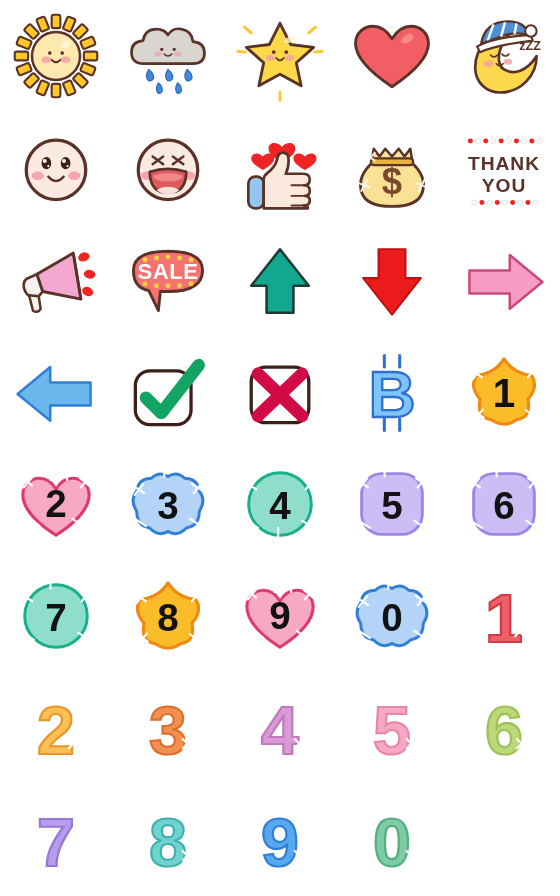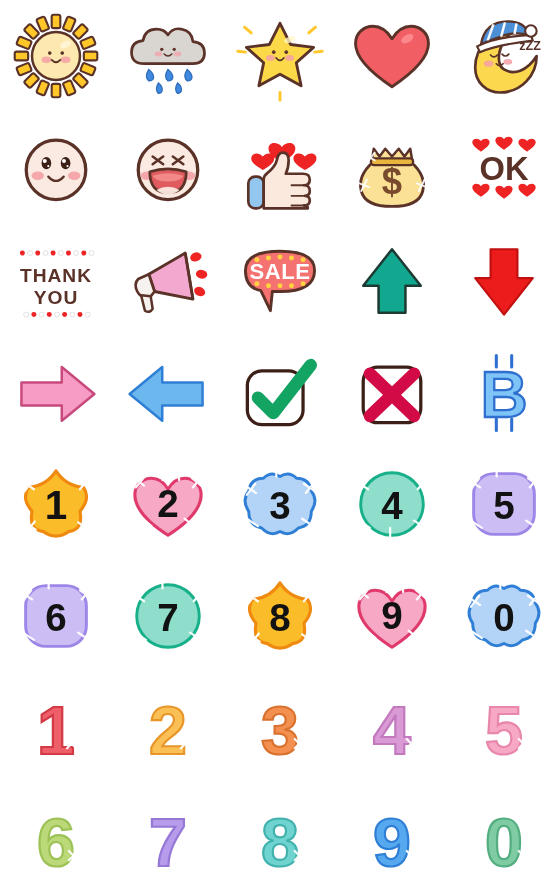--- a/index.html
+++ b/index.html
@@ -208,34 +208,20 @@
         <line x1="22" y1="36" x2="32" y2="42"></line>
           <line x1="32" y1="34" x2="24" y2="44"></line>
         <line x1="16" y1="66" x2="26" y2="70"></line>
           <line x1="24" y1="62" x2="18" y2="74"></line>
         <line x1="76" y1="66" x2="86" y2="70"></line>
           <line x1="84" y1="62" x2="78" y2="74"></line>
       </g>
     </svg>
   </div>
 
-  <div class="cell">
-    <span class="hidden-label">OK With Hearts</span>
-    <svg width="96" height="96" viewBox="0 0 100 100">
-      <g fill="#ee2323">
-        <path d="M26 22 C23 18 17 19 17 23 C17 27 22 30 26 33 C30 30 35 27 35 23 C35 19 29 18 26 22 Z"></path>
-        <path d="M50 20 C47 16 41 17 41 21 C41 25 46 28 50 31 C54 28 59 25 59 21 C59 17 53 16 50 20 Z"></path>
-        <path d="M74 22 C71 18 65 19 65 23 C65 27 70 30 74 33 C78 30 83 27 83 23 C83 19 77 18 74 22 Z"></path>
-        <path d="M26 69 C23 65 17 66 17 70 C17 74 22 77 26 80 C30 77 35 74 35 70 C35 66 29 65 26 69 Z"></path>
-        <path d="M50 71 C47 67 41 68 41 72 C41 76 46 79 50 82 C54 79 59 76 59 72 C59 68 53 67 50 71 Z"></path>
-        <path d="M74 69 C71 65 65 66 65 70 C65 74 70 77 74 80 C78 77 83 74 83 70 C83 66 77 65 74 69 Z"></path>
-      </g>
-      <text x="50" y="63" text-anchor="middle" font-family="'Liberation Sans', sans-serif" font-size="34" font-weight="bold" fill="#5a3228">OK</text>
-    </svg>
-  </div>
 
   <div class="cell">
     <span class="hidden-label">Thank You Banner</span>
     <svg width="96" height="96" viewBox="0 0 100 100">
       <g>
         <circle cx="15" cy="22" r="2.6" fill="#ee2323"></circle>
           <circle cx="23" cy="22" r="2.6" fill="#ffffff" stroke="#ccc" stroke-width="0.6"></circle>
         <circle cx="31" cy="22" r="2.6" fill="#ee2323"></circle>
           <circle cx="39" cy="22" r="2.6" fill="#ffffff" stroke="#ccc" stroke-width="0.6"></circle>
         <circle cx="47" cy="22" r="2.6" fill="#ee2323"></circle>

